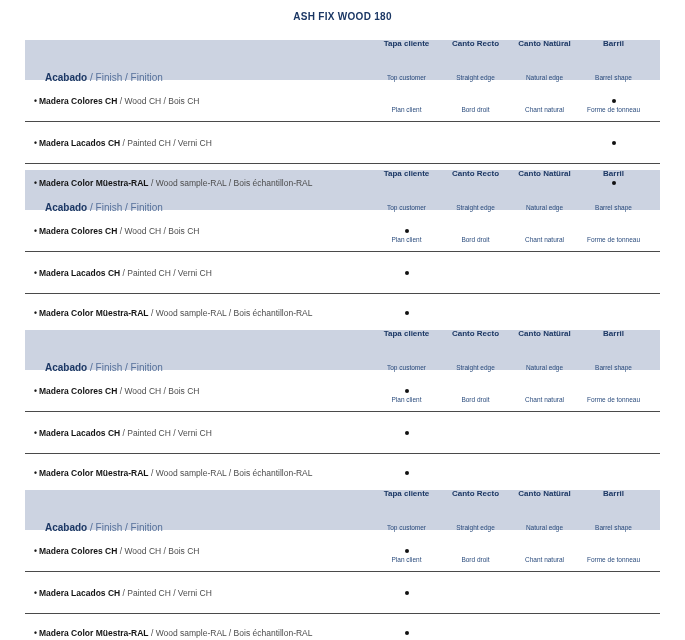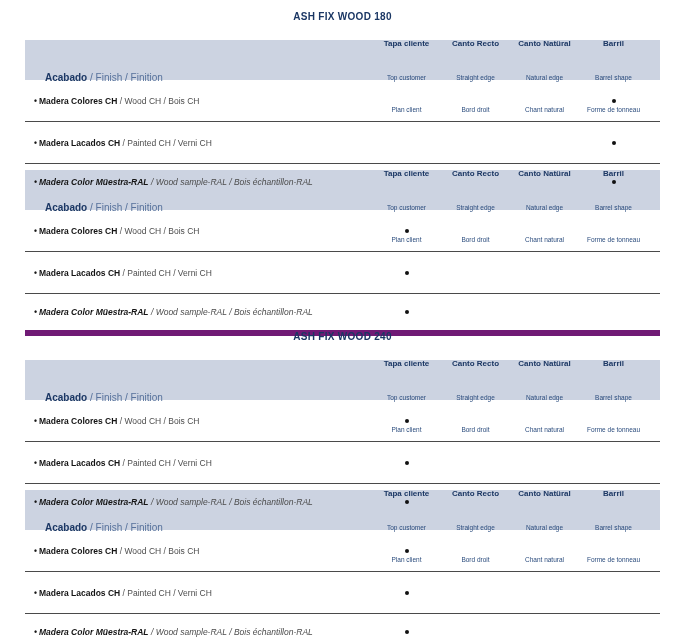--- a/index.html
+++ b/index.html
@@ -67,21 +67,21 @@
   }
   .trow {
     box-sizing: border-box;
     height: 42px;
     display: grid;
     grid-template-columns: 1fr 69px 69px 69px 69px;
     padding-right: 12px;
     align-items: center;
     border-bottom: 1.5px solid #4a4a4a;
   }
-  .trow.last { border-bottom: 6px solid #701a75; font-style: italic; }
+  .trow.last { border-bottom: 4px solid #701a75; }
   .row-label {
     padding-left: 9px;
     font-size: 8.5px;
     color: #4c4c4c;
     white-space: nowrap;
   }
   .row-bullet { color: #141414; font-weight: bold; margin-right: 2px; }
   .row-bold { font-weight: bold; color: #141414; }
   .mark-cell {
     display: flex;
@@ -200,21 +200,20 @@
           <div class="row-label"><span class="row-bullet">•</span><span class="row-bold">Madera Color Müestra-RAL</span><span class="row-rest"> / Wood sample-RAL / Bois échantillon-RAL</span></div>
           <div class="mark-cell">
             <span class="dot"></span>
           </div>
           <div class="mark-cell"></div>
           <div class="mark-cell"></div>
           <div class="mark-cell"></div>
         </div>
       </section>
       <section class="table-block">
-        <div class="tbl-title">ASH FIX WOOD 240</div>
         <div class="band">
           <div class="band-label"><span class="lbl-bold">Acabado</span><span class="lbl-rest"> / Finish / Finition</span></div>
           <div class="band-col">
             <span class="col-title">Tapa cliente</span>
             <span class="col-sub">Top customer</span>
             <span class="col-sub">Plan client</span>
           </div>
           <div class="band-col">
             <span class="col-title">Canto Recto</span>
             <span class="col-sub">Straight edge</span>

